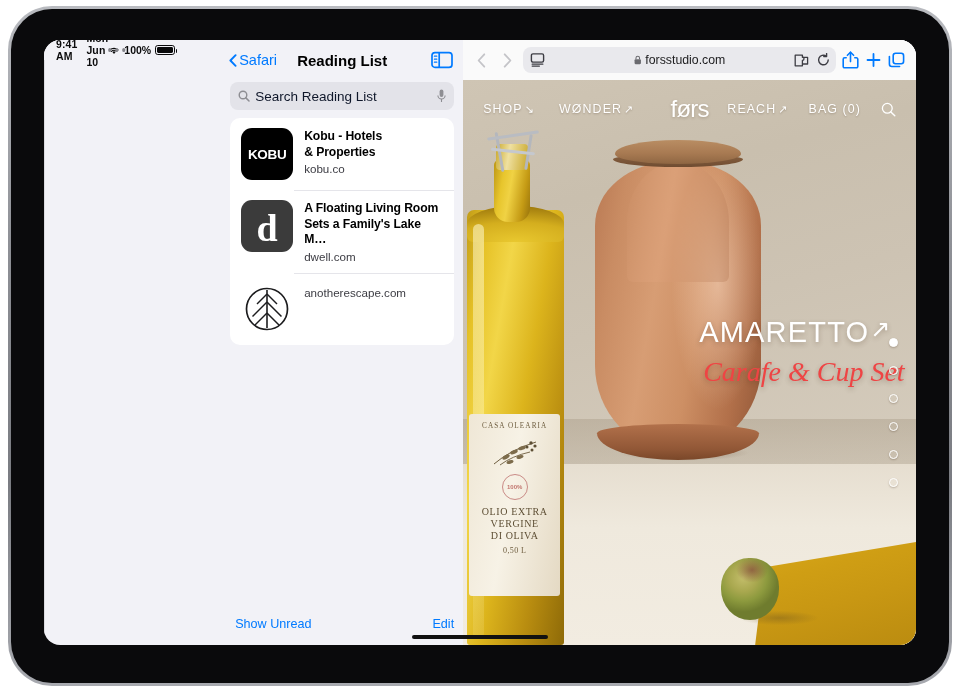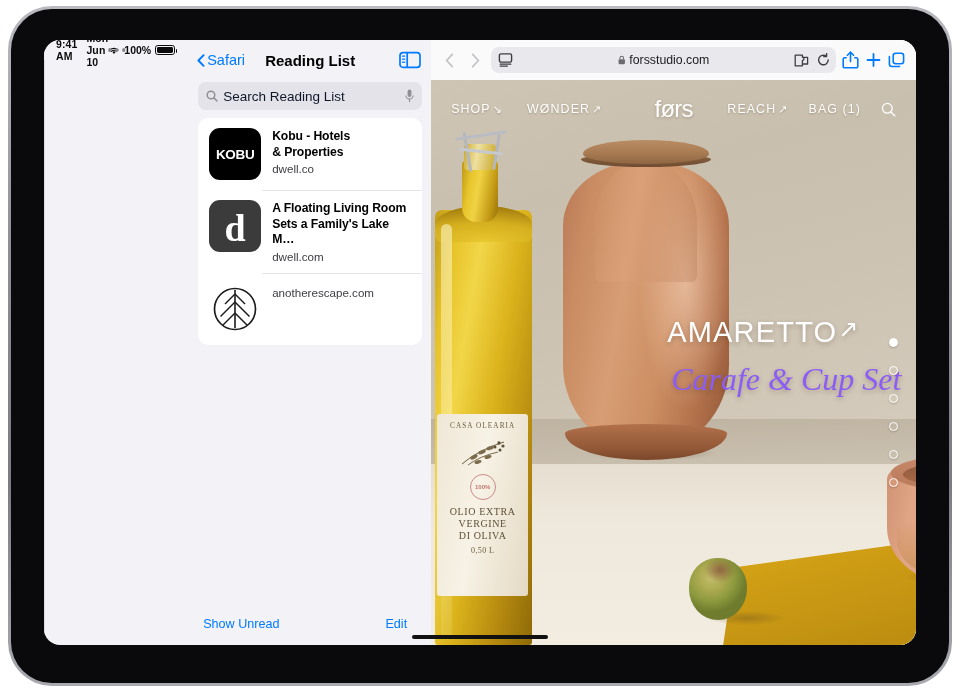--- a/index.html
+++ b/index.html
@@ -37,21 +37,21 @@
   .batt{ width:20px;height:10px;border:1.3px solid #0b0b0c;border-radius:2.8px;position:relative;}
   .batt:after{content:"";position:absolute;right:-3px;top:3px;width:1.6px;height:4px;
     background:#0b0b0c;border-radius:0 1px 1px 0;}
   .batt-fill{position:absolute;left:1px;top:1px;bottom:1px;right:1px;background:#0b0b0c;border-radius:1.4px;}
 
   
   #content{ flex:1; display:flex; min-height:0; }
 
   
   #sidebar{ width:242px; flex:0 0 242px; background:#f2f2f7; display:flex;
-    flex-direction:column; position:relative;}
+    flex-direction:column; position:relative;margin-left:32px;}
   #sidebar-header{ height:40px; display:flex; align-items:center; padding:0 10px 0 8px; gap:2px;}
   #back-safari{ display:flex;align-items:center;gap:2px;color:#007aff;font-size:14.5px;
     font-weight:400;cursor:pointer;}
   .chev-left{ width:8px;height:13px;display:block;}
   #sidebar-title{ position:absolute;left:0;right:0;text-align:center;font-size:15px;
     font-weight:700;color:#000;pointer-events:none;}
   #sidebar-toggle{ margin-left:auto; width:22px;height:18px; position:relative; z-index:2;cursor:pointer;}
 
   #search-wrap{ padding:2px 9px 8px 9px; }
   #search-field{ height:28px;background:#e3e3e9;border-radius:8px;display:flex;
@@ -72,21 +72,21 @@
   .thumb.dwell{ background:#3b3b3b; }
   .thumb.dwell span{ color:#fff;font-size:38px;font-weight:700;line-height:.8;
     font-family:"Liberation Serif",serif;margin-top:4px;}
   .thumb.ae{ background:#fff; }
   .li-text{ min-width:0; flex:1; padding-top:1px;}
   .li-title{ font-size:12.2px;font-weight:700;color:#000;line-height:1.28;
     letter-spacing:-.1px; }
   .li-url{ font-size:11.6px;color:#3c3c43;margin-top:2px;}
 
   #sidebar-footer{ margin-top:auto; height:38px; display:flex; align-items:center;
-    justify-content:space-between; padding:0 24px 4px 14px; }
+    justify-content:space-between; padding:0 9px 4px 14px; }
   #sidebar-footer div{ color:#007aff;font-size:12.6px;cursor:pointer;}
 
   
   #browser{ flex:1; min-width:0; display:flex; flex-direction:column; background:#fafafa;}
   #toolbar{ height:40px;flex:0 0 40px;display:flex;align-items:center;gap:6px;
     padding:0 11px 0 8px; background:#fafafa;}
   .nav-btn{ width:20px;height:20px;display:flex;align-items:center;justify-content:center;cursor:pointer;}
   #url-bar{ flex:1; height:26px; background:#e9e9ed; border-radius:8px; display:flex;
     align-items:center; padding:0 6px 0 7px; position:relative;}
   .reader-ico{width:15px;height:14px;display:block;cursor:pointer;}
@@ -213,21 +213,21 @@
   #site-logo{ position:absolute;left:50%;transform:translateX(-50%);color:#fff;
     font-size:24px;letter-spacing:-.8px;font-weight:300;
     text-shadow:0 1px 3px rgba(60,40,20,.26); }
   .search-nav{ width:15px;height:15px;cursor:pointer;}
 
   
   #hero-title{ position:absolute;left:236px;top:236px;z-index:4;}
   #ht-main{ color:#fff;font-size:29px;letter-spacing:1.2px;font-weight:400;
     display:flex;align-items:flex-start;text-shadow:0 2px 5px rgba(70,48,28,.30);}
   #ht-main .arr{ font-size:24px;margin-left:1px;margin-top:-1px;}
-  #ht-sub{ color:#8b5cf6;font-size:32px;font-style:italic;margin-top:12px;margin-left:4px;
+  #ht-sub{ color:#ef4444;font-size:28px;font-style:italic;margin-top:7px;margin-left:4px;
     font-family:"Liberation Serif",serif;text-shadow:0 2px 5px rgba(70,48,28,.30);}
 
   
   #pager{ position:absolute;right:18px;top:258px;display:flex;flex-direction:column;
     gap:19px;z-index:4;}
   .dot{ width:9px;height:9px;border-radius:50%;border:1.4px solid #fff;cursor:pointer;
     box-shadow:0 1px 2px rgba(60,40,20,.25);}
   .dot.on{ background:#fff; }
 
   
@@ -305,21 +305,21 @@
 
          <div class="list-item">
            <div class="thumb kobu">
              <span>KOBU</span>
            </div>
            <div class="li-text">
              <div class="li-title">
                <div>Kobu - Hotels</div>
                <div>&amp; Properties</div>
              </div>
-             <div class="li-url">dwell.co</div>
+             <div class="li-url">kobu.co</div>
            </div>
          </div>
 
          <div class="list-item">
            <div class="thumb dwell">
              <span>d</span>
            </div>
            <div class="li-text">
              <div class="li-title">
                <div>A Floating Living Room</div>
@@ -491,21 +491,21 @@
                  <span class="arr">↗</span>
                </div>
              </div>
              <div id="site-logo">førs</div>
              <div class="nav-r">
                <div class="nav-item">
                  <span>REACH</span>
                  <span class="arr">↗</span>
                </div>
                <div class="nav-item">
-                 <span>BAG (1)</span>
+                 <span>BAG (0)</span>
                </div>
                <svg class="search-nav" viewBox="0 0 15 15">
                  <circle cx="6.3" cy="6.3" r="4.9" stroke="#fff" stroke-width="1.3" fill="none"></circle>
                  <line x1="9.9" y1="9.9" x2="13.8" y2="13.8" stroke="#fff" stroke-width="1.4" stroke-linecap="round"></line>
                </svg>
              </div>
            </div>
 
            <div id="hero-title">
              <div id="ht-main">

